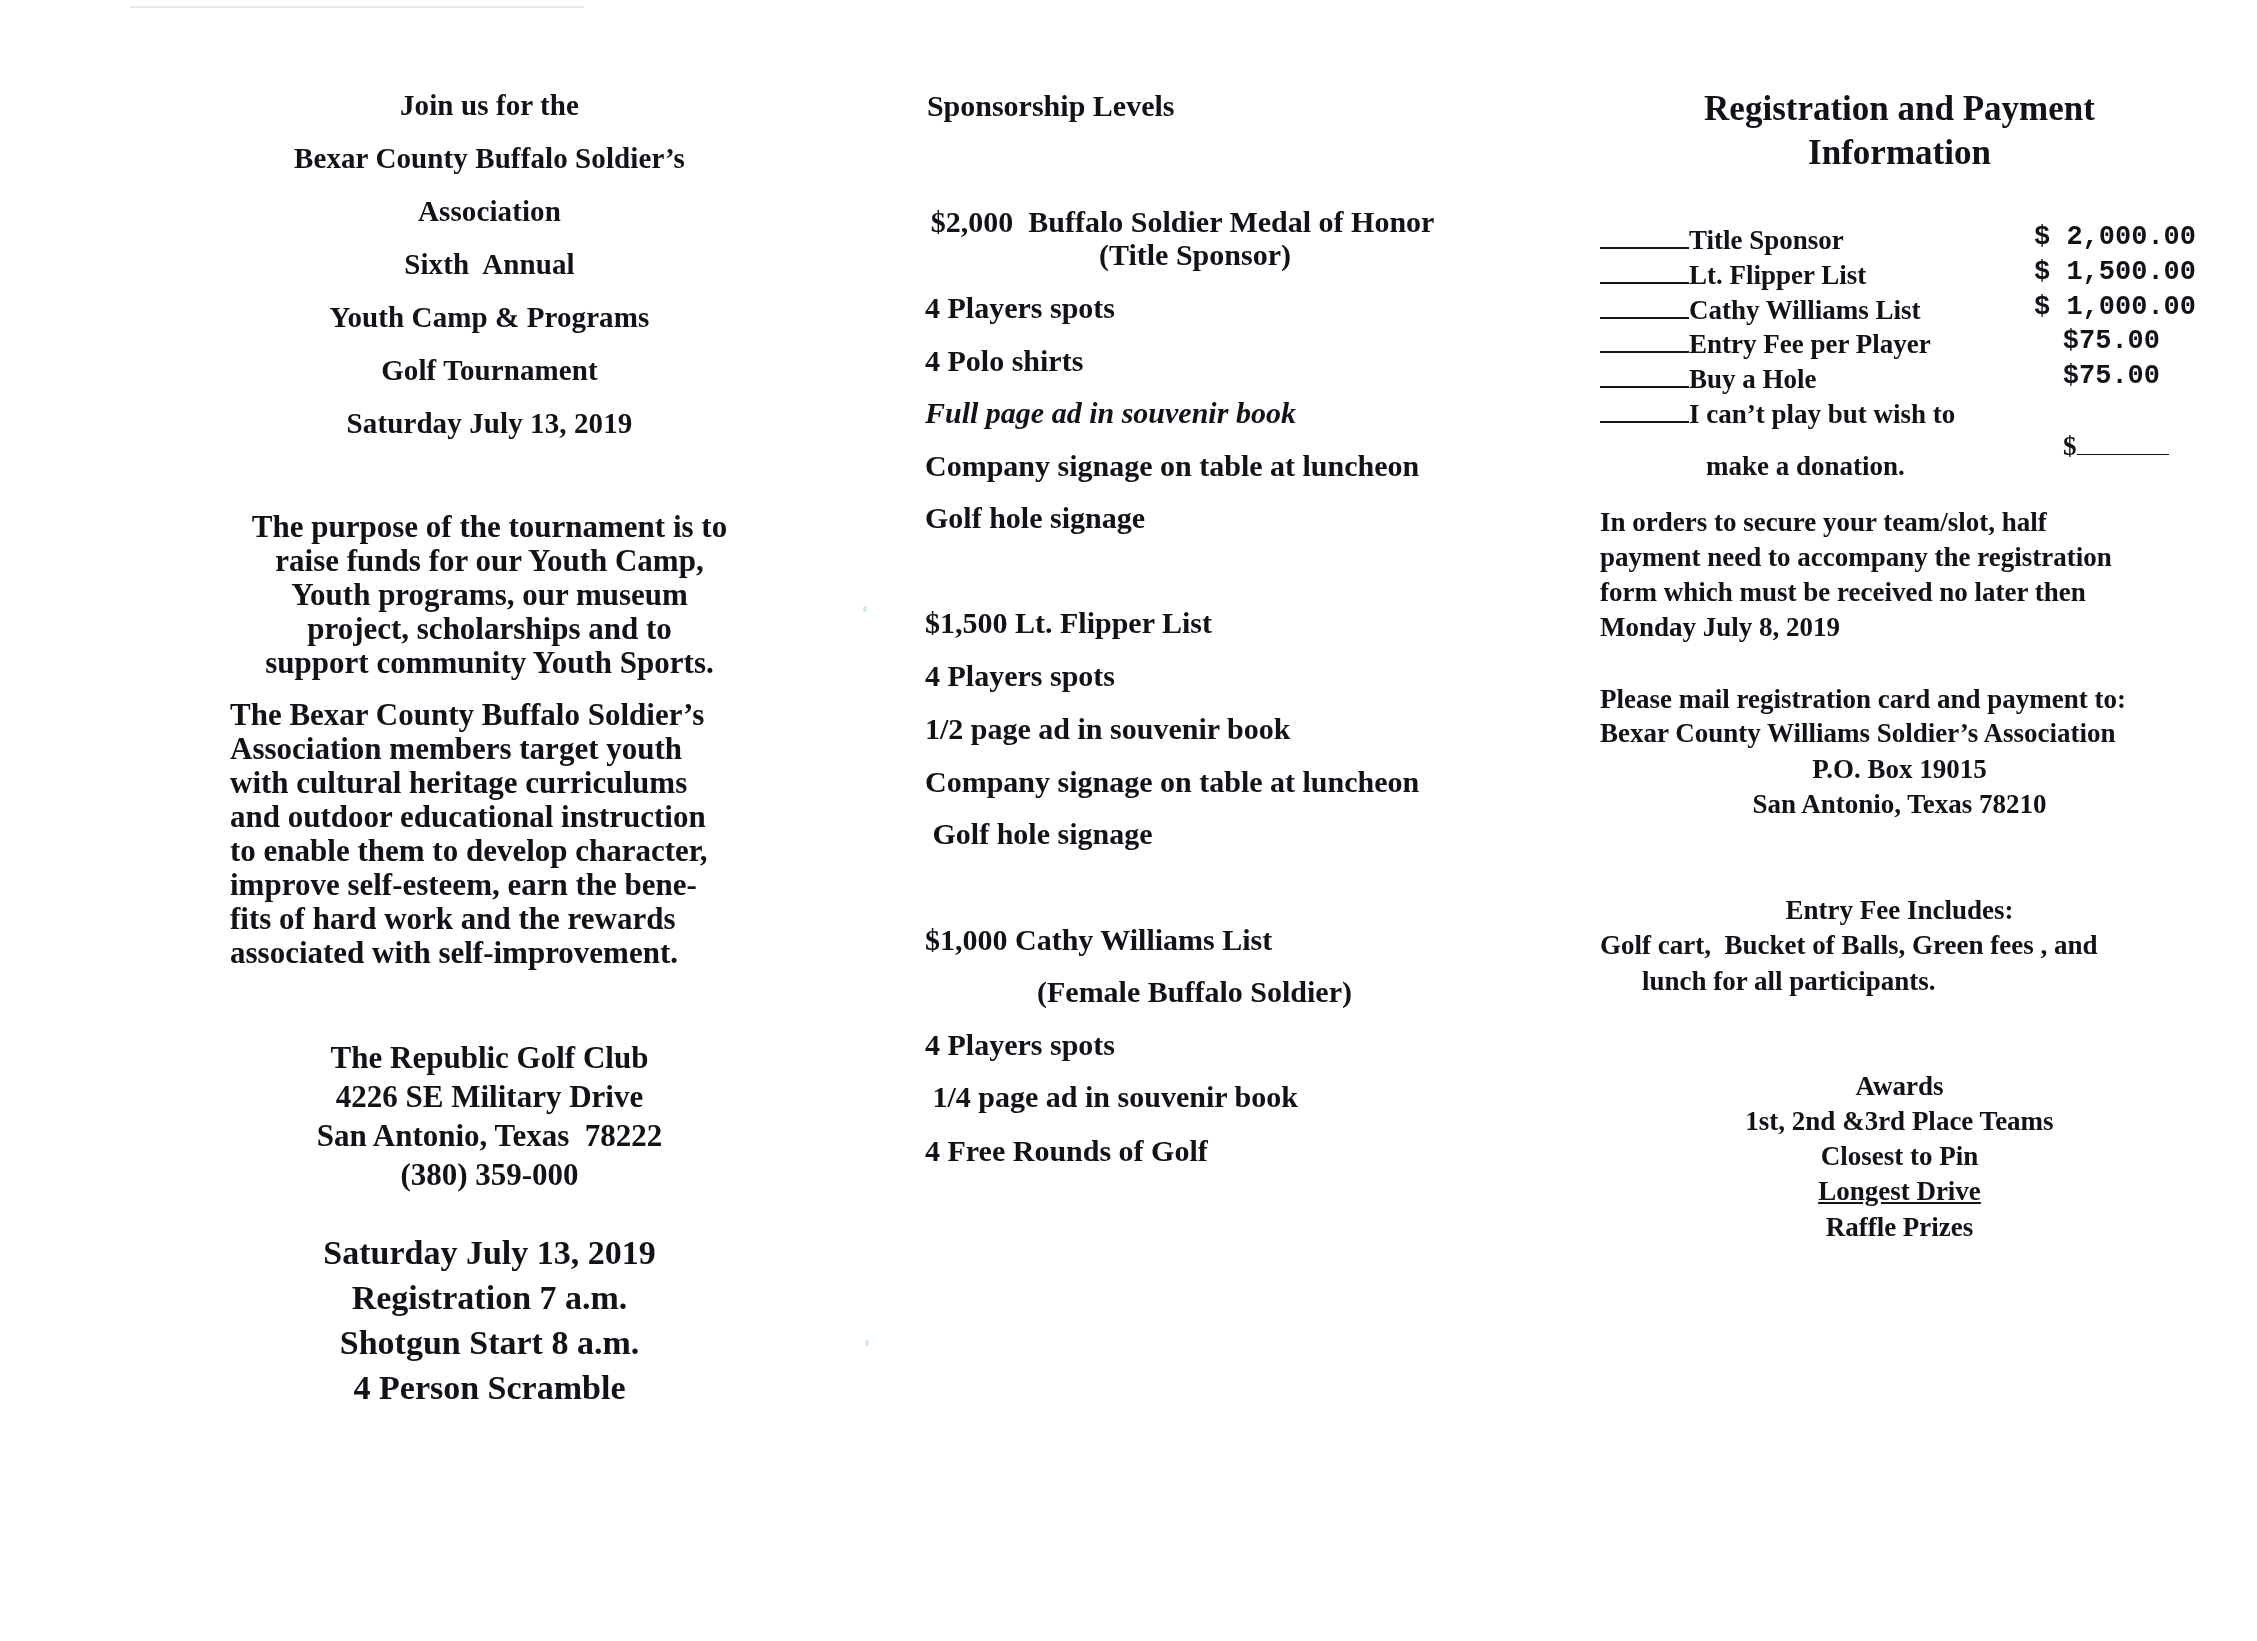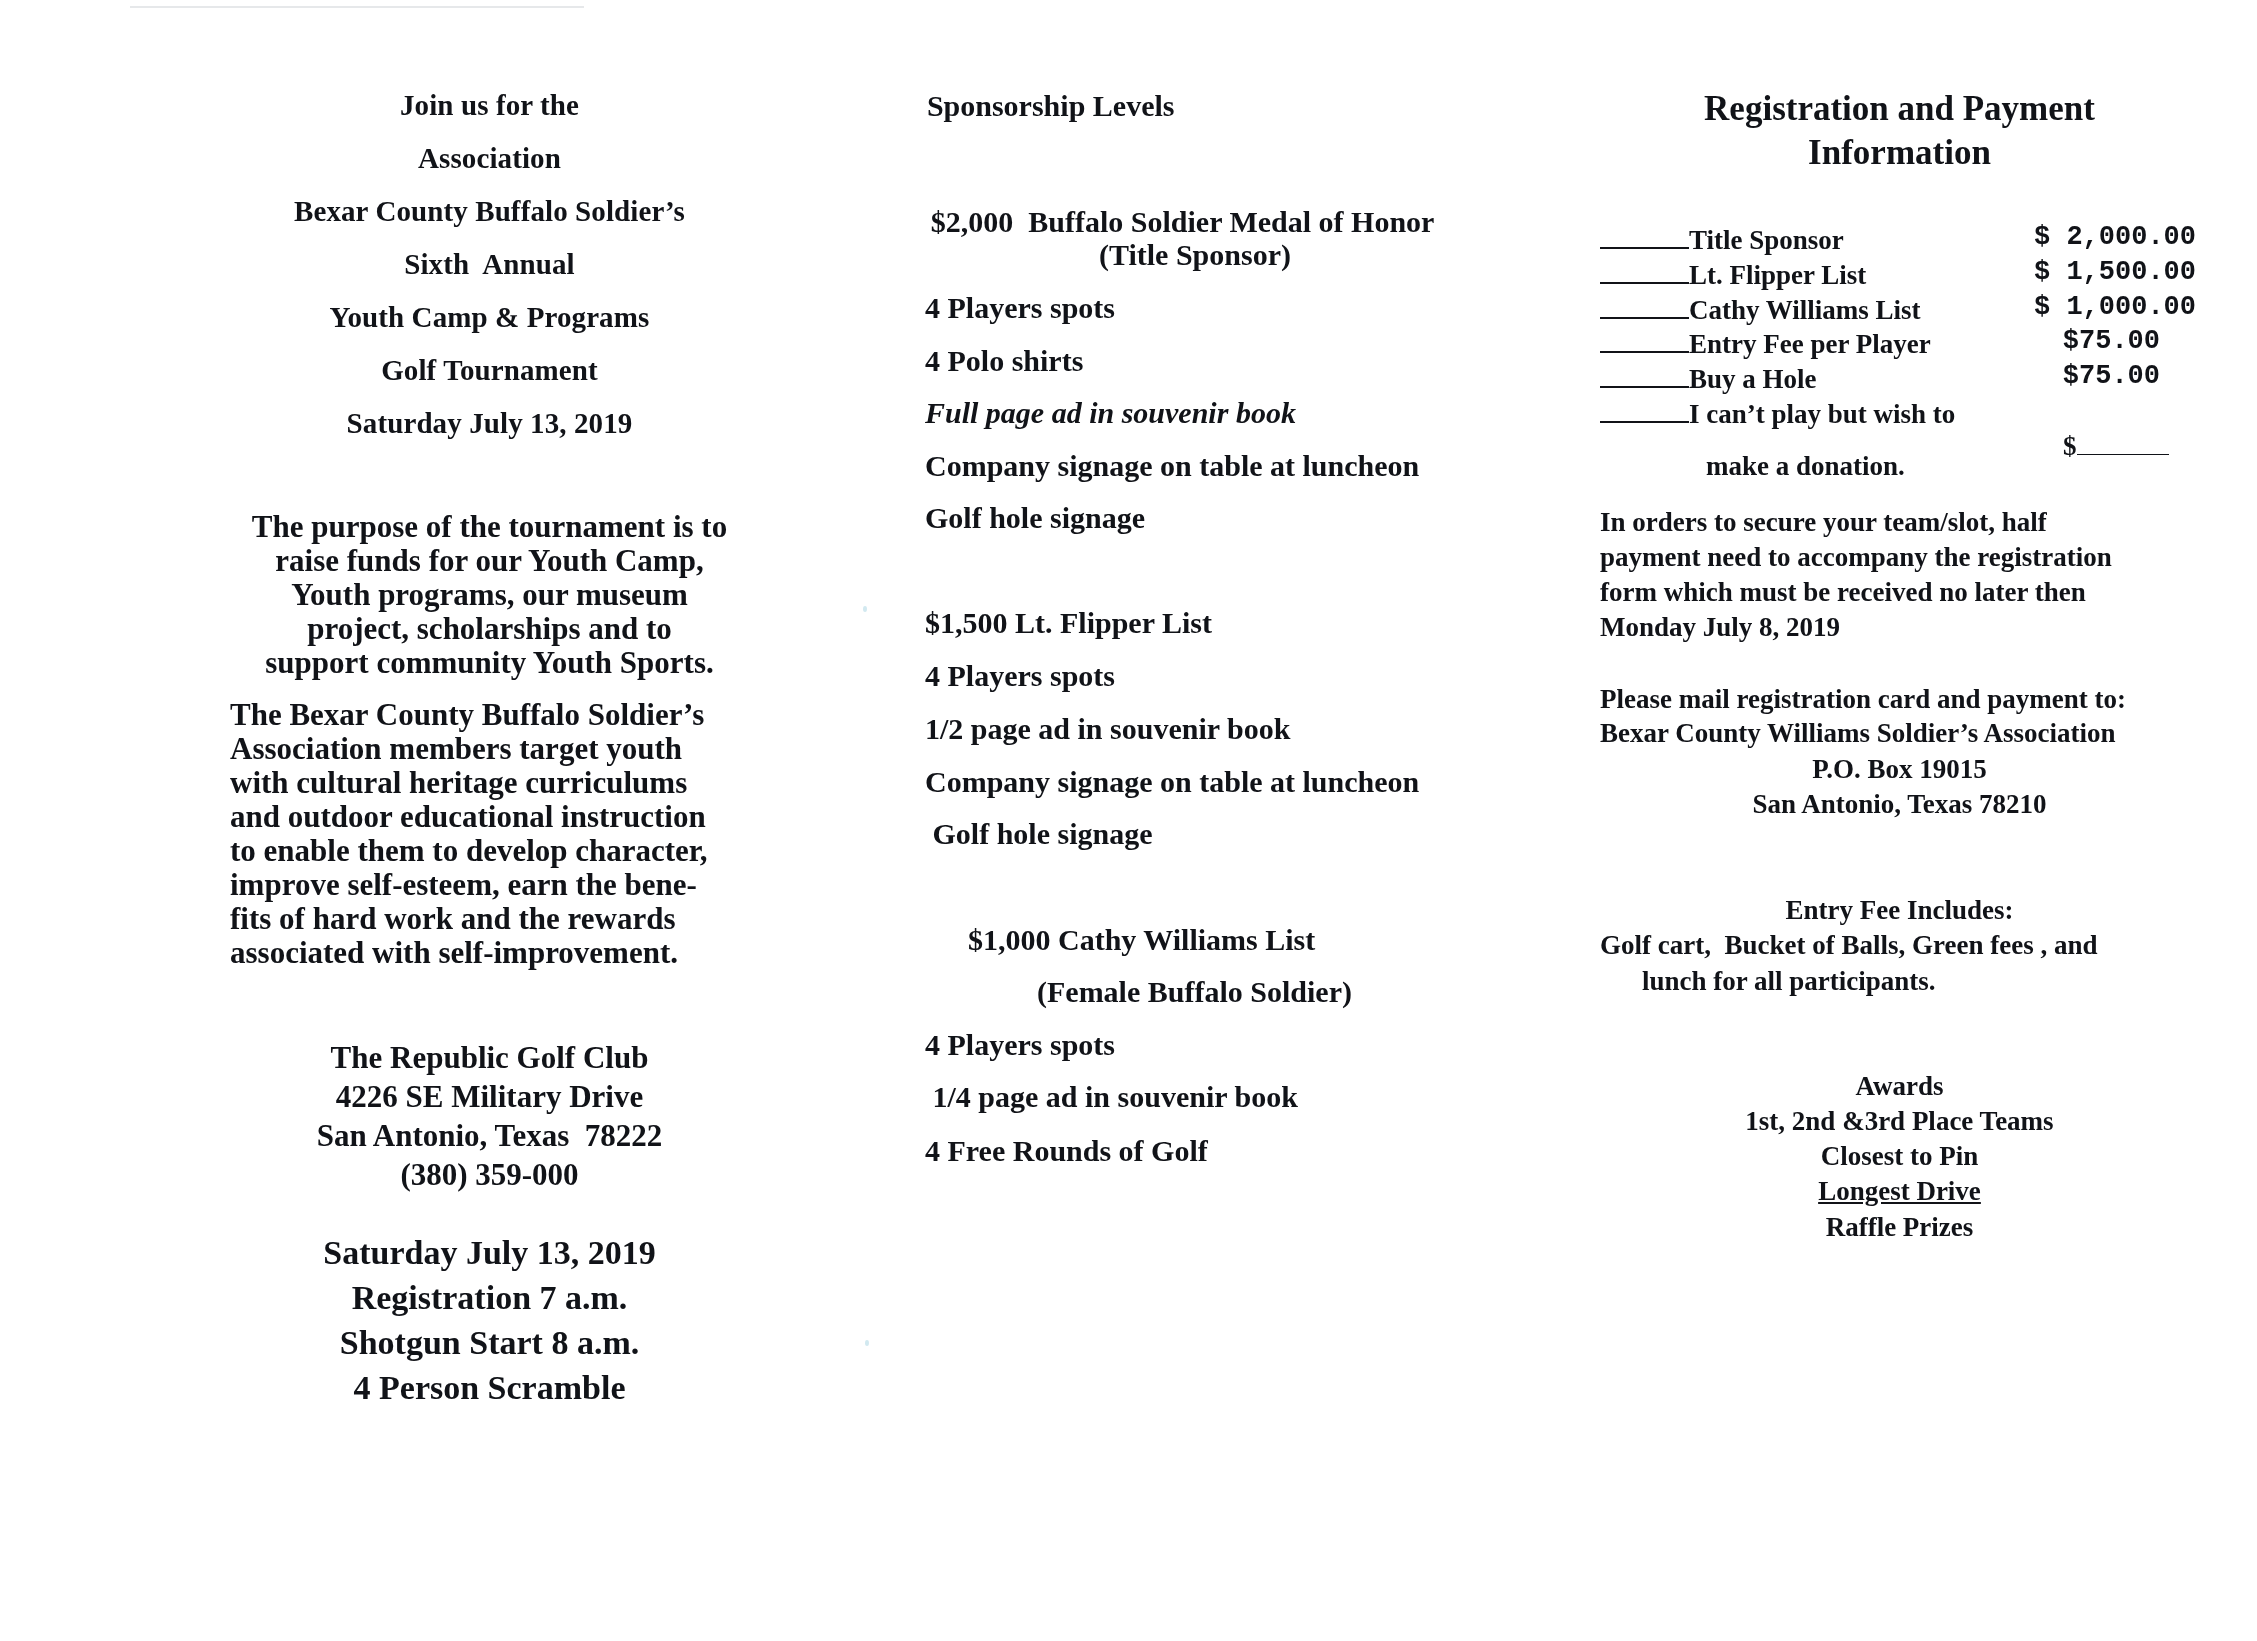--- a/index.html
+++ b/index.html
@@ -36,22 +36,22 @@
 </head>
 <body>
 
 <div class="scanline"></div>
 <div class="speck" style="left:863px;top:606px;"></div>
 <div class="speck" style="left:865px;top:1340px;"></div>
 
 <section>
   <div class="lc" style="top:79px;">
     <div class="t">Join us for the</div>
+    <div class="t">Bexar County Buffalo Soldier’s</div>
     <div class="t">Association</div>
-    <div class="t">Bexar County Buffalo Soldier’s</div>
     <div class="t" style="white-space:pre;">Sixth  Annual</div>
     <div class="t">Youth Camp &amp; Programs</div>
     <div class="t">Golf Tournament</div>
     <div class="t">Saturday July 13, 2019</div>
   </div>
 
   <div class="lc" style="top:510px;">
     <div class="purpose">The purpose of the tournament is to</div>
     <div class="purpose">raise funds for our Youth Camp,</div>
     <div class="purpose">Youth programs, our museum</div>
@@ -95,21 +95,21 @@
   <div class="row" style="top:396px;font-style:italic;">Full page ad in souvenir book</div>
   <div class="row" style="top:449px;">Company signage on table at luncheon</div>
   <div class="row" style="top:501px;">Golf hole signage</div>
 
   <div class="row" style="top:606px;">$1,500 Lt. Flipper List</div>
   <div class="row" style="top:659px;">4 Players spots</div>
   <div class="row" style="top:712px;">1/2 page ad in souvenir book</div>
   <div class="row" style="top:765px;">Company signage on table at luncheon</div>
   <div class="row" style="top:817px;white-space:pre;"> Golf hole signage</div>
 
-  <div class="row" style="top:923px;margin-left:43px;">$1,000 Cathy Williams List</div>
+  <div class="row" style="top:923px;">$1,000 Cathy Williams List</div>
   <div class="row" style="top:975px;left:112px;">(Female Buffalo Soldier)</div>
   <div class="row" style="top:1028px;">4 Players spots</div>
   <div class="row" style="top:1080px;white-space:pre;"> 1/4 page ad in souvenir book</div>
   <div class="row" style="top:1134px;">4 Free Rounds of Golf</div>
 </section>
 
 <section class="rc" style="top:0;">
   <div class="head" style="top:87px;">
     <div>Registration and Payment</div>
     <div>Information</div>

